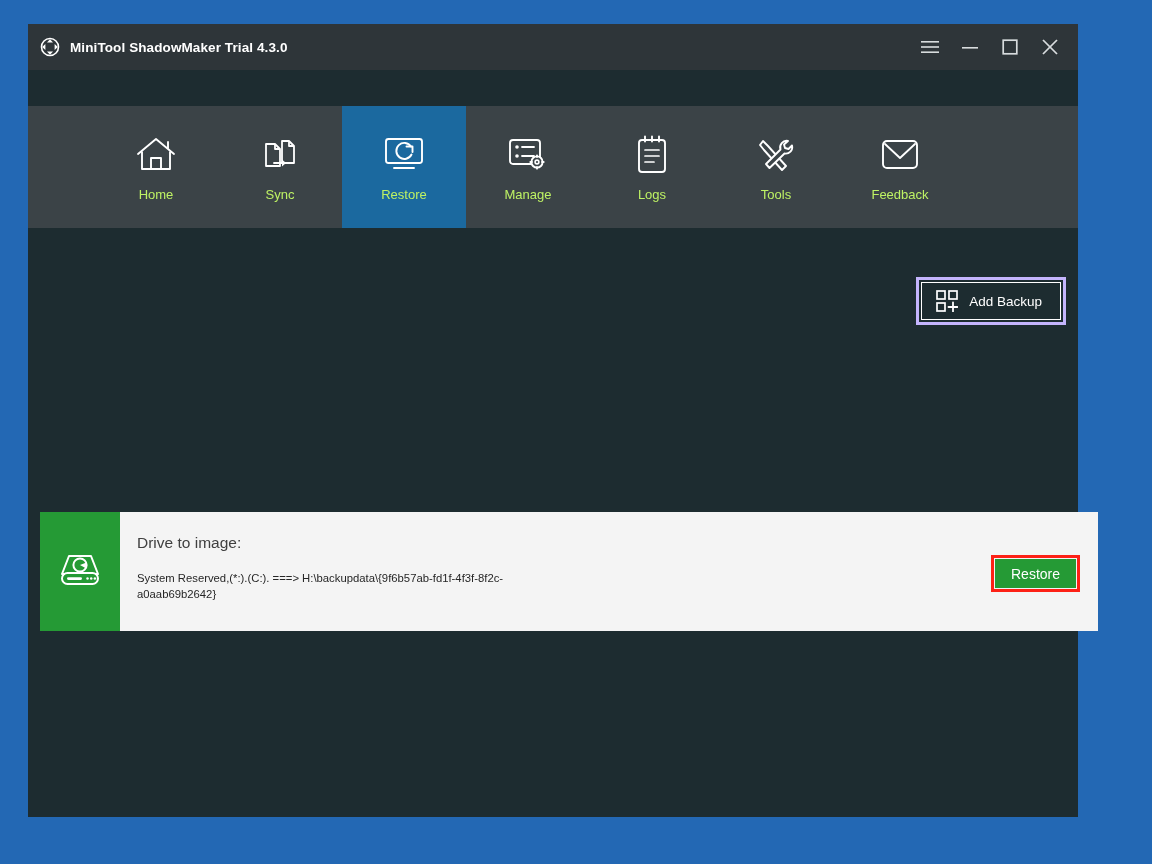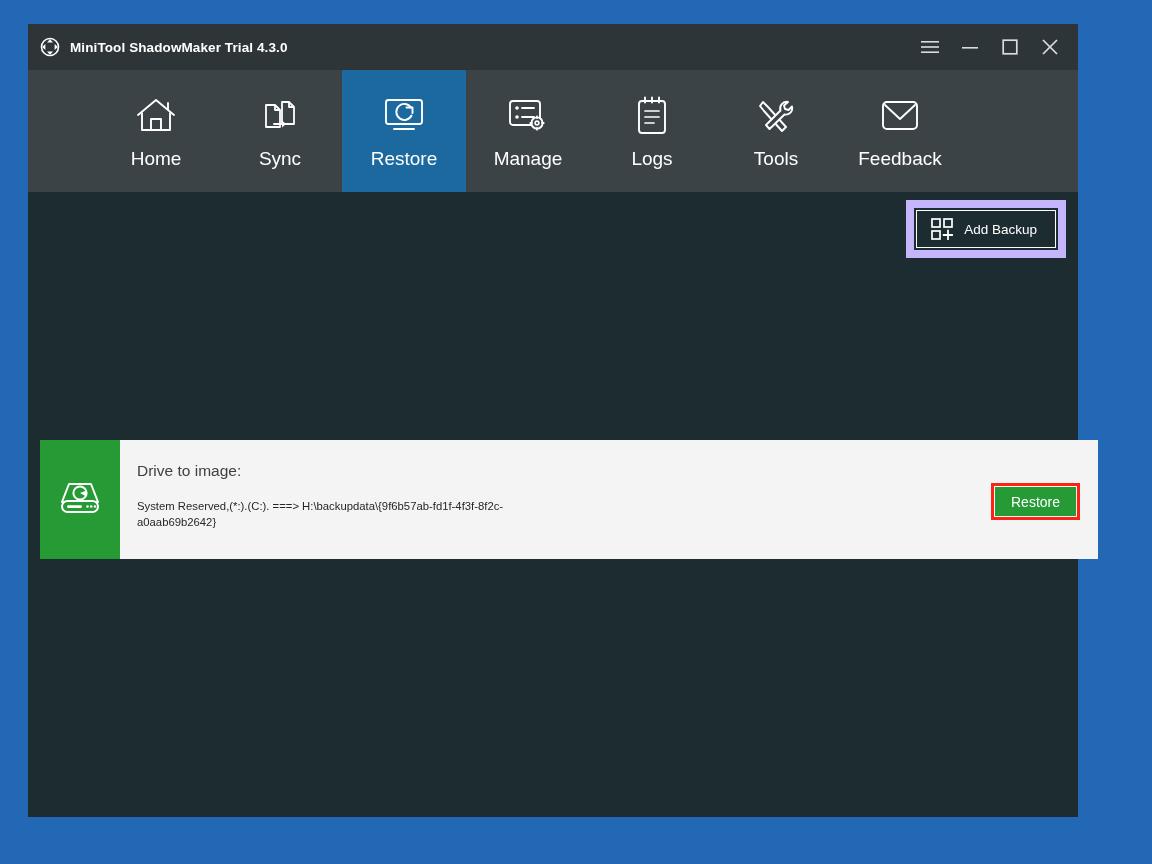--- a/index.html
+++ b/index.html
@@ -15,20 +15,21 @@
   
   .app-window {
     position: absolute;
     left: 28px;
     top: 24px;
     width: 1050px;
     height: 793px;
     background: #1d2c30;
     display: flex;
     flex-direction: column;
+    gap: 36px;
   }
 
   
   .title-bar {
     height: 46px;
     background: #2e3539;
     display: flex;
     align-items: center;
     flex: 0 0 46px;
   }
@@ -76,41 +77,41 @@
   .nav-item.first { margin-left: 66px; }
   .nav-item.active { background: #1b699f; }
   .nav-icon {
     height: 46px;
     display: flex;
     align-items: center;
     justify-content: center;
     margin-bottom: 9px;
   }
   .nav-label {
-    color: #ffffff;
-    font-size: 19px;
+    color: #bef264;
+    font-size: 13px;
   }
 
   
   .content {
     flex: 1 1 auto;
     background: #1d2c30;
     position: relative;
   }
 
   
   .toolbar-row {
     height: 74px;
     display: flex;
     align-items: center;
     justify-content: flex-end;
     padding-right: 12px;
   }
   .add-backup-annot {
-    border: 8px solid #c4b5fd;
+    border: 3px solid #c4b5fd;
     padding: 2px;
     display: inline-block;
   }
   .add-backup-btn {
     border: 1px solid #ffffff;
     height: 38px;
     padding: 0 18px 0 14px;
     display: flex;
     align-items: center;
     cursor: pointer;

